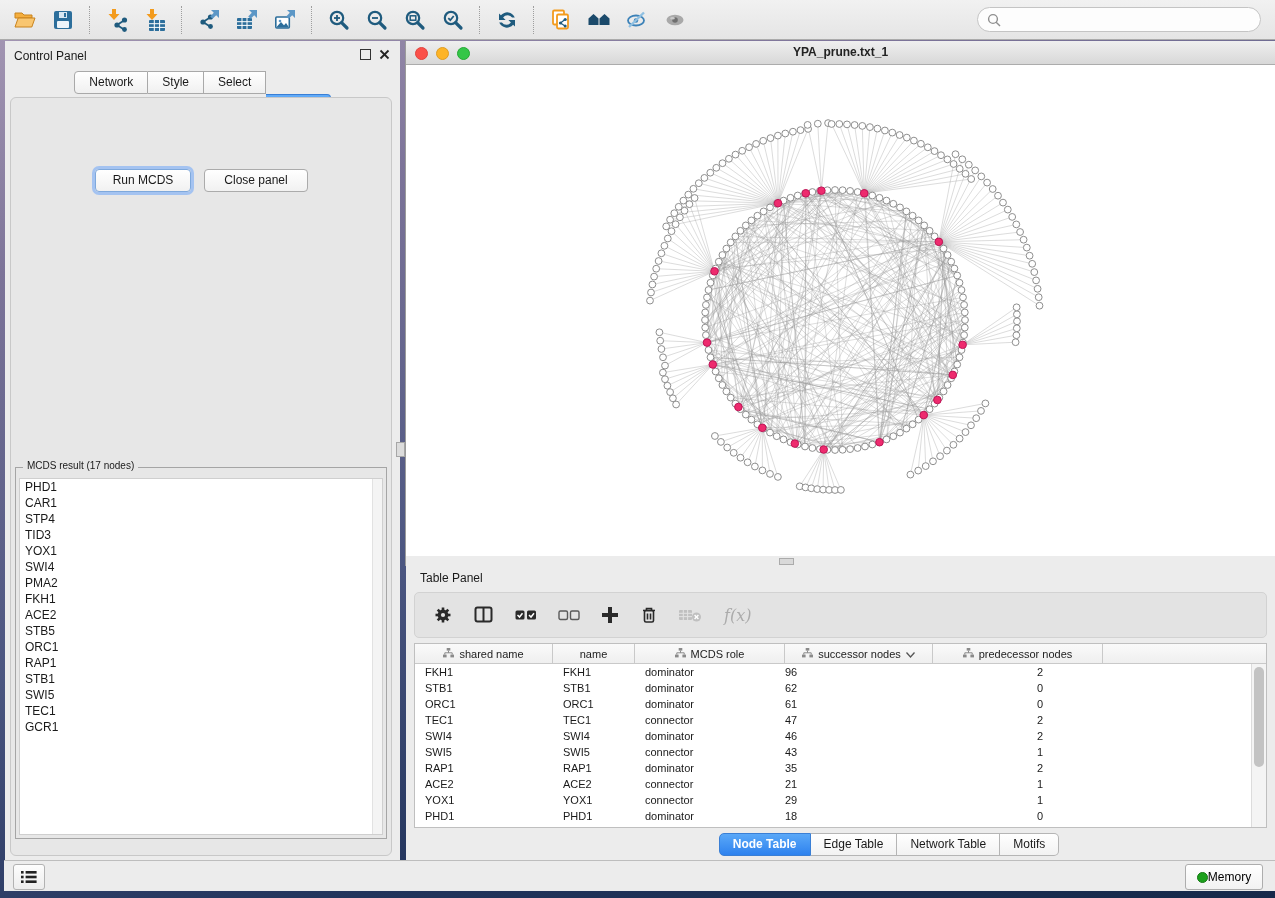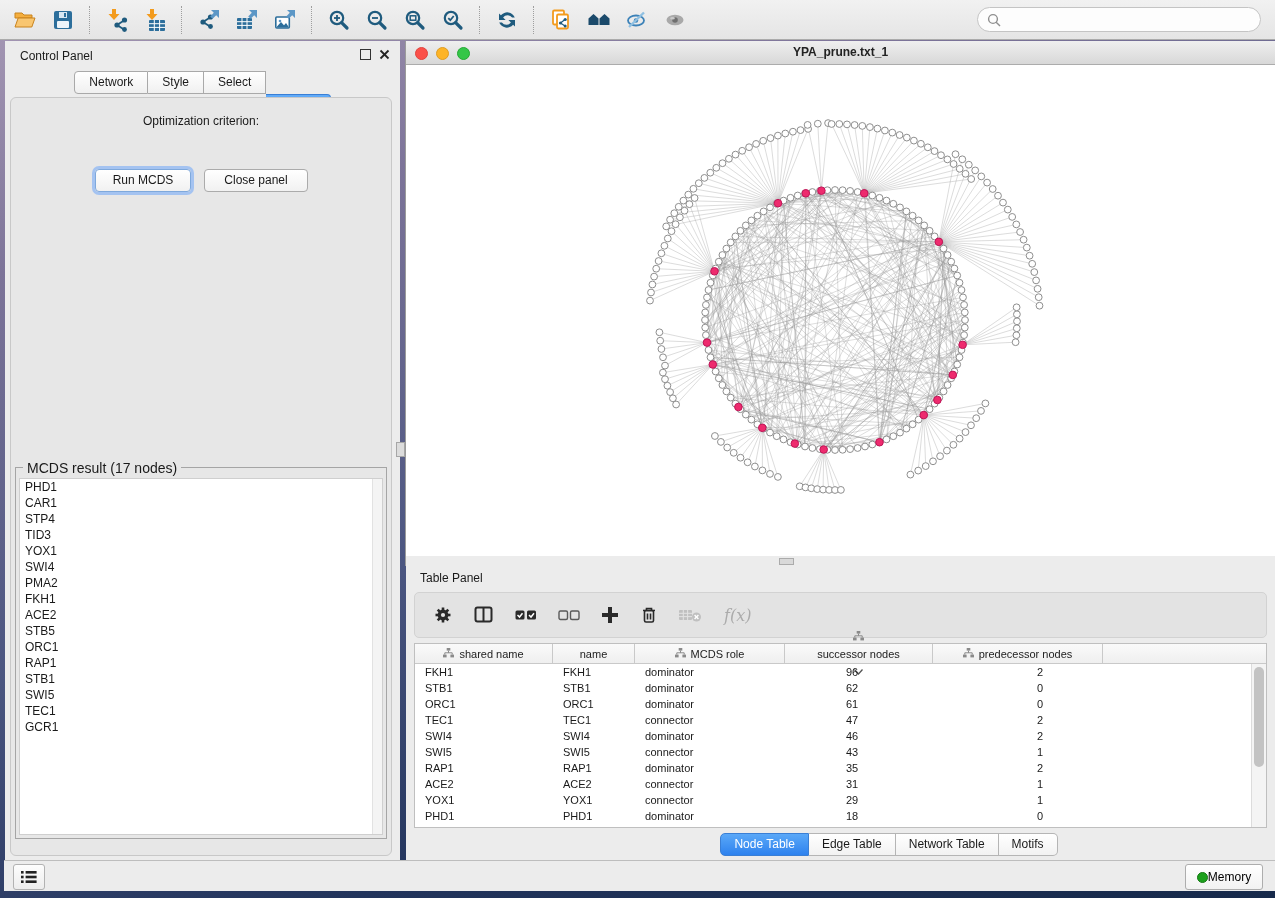--- a/index.html
+++ b/index.html
@@ -13,21 +13,21 @@
            border-bottom:1px solid #ABABAB;display:flex;align-items:center;padding-left:6px;box-sizing:border-box;}
   .tbtn{width:38px;height:34px;display:flex;align-items:center;justify-content:center;border-radius:4px;}
   .tsep{width:1px;height:28px;border-left:1px dotted #9E9E9E;margin:0 7px;}
   .tspacer{flex:1;}
   .searchbox{width:284px;height:25px;border:1px solid #C4C4C4;border-radius:13px;background:#FDFDFD;
              display:flex;align-items:center;margin-right:14px;padding-left:9px;box-sizing:border-box;}
   .searchbox input{border:0;outline:0;background:transparent;font:12px "Liberation Sans",sans-serif;width:230px;margin-left:6px;}
 
   
   .cp{left:5px;top:41px;width:395px;height:819px;background:#ECECEC;font-size:12px;color:#1a1a1a;}
-  .cp-title{position:absolute;left:15px;top:8px;}
+  .cp-title{position:absolute;left:9px;top:8px;}
   .winbtns{position:absolute;display:flex;gap:8px;align-items:center;}
   .cp .winbtns{right:10px;top:8px;}
   .float-ico{width:9px;height:9px;border:1.5px solid #333;display:inline-block;}
   .tabsrow{position:absolute;left:0;right:0;top:30px;display:flex;justify-content:center;}
   .ctab{height:21px;line-height:21px;padding:0 14px;background:linear-gradient(#FFFFFF,#F0F0F0);
         border:1px solid #A9A9A9;border-left-width:0;font-size:12px;}
   .ctab:first-child{border-left-width:1px;border-radius:4px 0 0 4px;}
   .ctab:last-child{border-radius:0 4px 4px 0;margin-top:23px;}
   .ctab.sel{background:linear-gradient(#62ACF8,#2E82EE);color:#fff;border-color:#3A7FD5;}
   .cp-body{position:absolute;left:5px;top:56px;width:380px;height:757px;background:#E7E7E7;
@@ -38,21 +38,21 @@
   .dropdown .dval{flex:1;padding-left:9px;font-size:12px;white-space:nowrap;}
   .stepper{width:19px;height:19px;margin-right:1px;border-radius:4px;background:linear-gradient(#6FB1F8,#2F7FE8);
            display:flex;flex-direction:column;align-items:center;justify-content:center;gap:2px;}
   .stepper i{width:0;height:0;border-left:4px solid transparent;border-right:4px solid transparent;display:block;}
   .stepper .up{border-bottom:4px solid #fff;}
   .stepper .dn{border-top:4px solid #fff;}
   .btn{position:absolute;height:23px;background:linear-gradient(#FFFFFF,#F1F1F1);border:1px solid #ABABAB;
        border-radius:4px;font:12px "Liberation Sans",sans-serif;text-align:center;line-height:21px;box-sizing:border-box;}
   .btn.focusring{border-color:#7FA9DC;box-shadow:0 0 0 3px rgba(110,165,250,.55);}
   .fieldset{position:absolute;left:4px;top:369px;width:370px;height:370px;border:1px solid #A5A5A5;}
-  .legend{position:absolute;top:-8px;left:7px;background:#E7E7E7;padding:0 4px;font-size:14px;}
+  .legend{position:absolute;top:-8px;left:7px;background:#E7E7E7;padding:0 4px;font-size:10px;}
   .mcdslist{position:absolute;left:3px;right:3px;top:10px;bottom:3px;background:#fff;border:1px solid #CFCFCF;overflow:hidden;}
   .mcdslist .track{position:absolute;right:0;top:0;bottom:0;width:9px;background:#F4F4F4;border-left:1px solid #E2E2E2;}
   .mitem{height:16px;line-height:16px;padding-left:5px;font-size:12px;}
 
   
   .nettitle{left:406px;top:41px;width:869px;height:24px;background:linear-gradient(#EFEFEF,#D8D8D8);
             border-bottom:1px solid #ACACAC;box-sizing:border-box;}
   .lights{position:absolute;left:9px;top:6px;display:flex;gap:8px;}
   .light{width:13px;height:13px;border-radius:50%;}
   .net-title-text{position:absolute;left:0;right:0;top:4px;text-align:center;font-size:12px;font-weight:700;color:#222;}
@@ -72,29 +72,29 @@
   .fx{font:italic 16px "DejaVu Serif",serif;color:#ABABAB;}
   .ntable{position:absolute;left:8px;top:77px;width:853px;height:185px;background:#fff;border:1px solid #BFBFBF;box-sizing:border-box;}
   .thead{display:flex;height:20px;background:linear-gradient(#FAFAFA,#EFEFEF);border-bottom:1px solid #C9C9C9;box-sizing:border-box;}
   .th{display:flex;align-items:center;justify-content:center;gap:5px;border-right:1px solid #C9C9C9;
       font-size:11px;color:#222;box-sizing:border-box;}
   .trow{display:flex;height:16px;}
   .tcell{font-size:11px;line-height:16px;box-sizing:border-box;white-space:nowrap;overflow:hidden;}
   .c0{width:138px;padding-left:10px;}
   .c1{width:82px;padding-left:10px;}
   .c2{width:150px;padding-left:10px;}
-  .c3{width:148px;text-align:center;padding-right:14px;}
+  .c3{width:148px;text-align:left;padding-right:14px;}
   .c4{width:170px;text-align:right;padding-right:60px;}
-  .h0{width:138px;} .h1{width:82px;} .h2{width:150px;} .h3{width:148px;flex-direction:column;} .h4{width:170px;} .hfill{flex:1;border-right:none;}
+  .h0{width:138px;} .h1{width:82px;} .h2{width:150px;} .h3{width:148px;} .h4{width:170px;} .hfill{flex:1;border-right:none;}
   .vscroll{position:absolute;right:0;top:20px;bottom:0;width:14px;background:#F4F4F4;border-left:1px solid #DCDCDC;}
   .vthumb{position:absolute;left:2px;right:2px;top:3px;height:100px;background:#C3C3C3;border-radius:5px;}
   .tp-tabs{position:absolute;left:0;right:0;top:267px;display:flex;justify-content:center;}
   .ttab{height:21px;line-height:21px;padding:0 13px;background:linear-gradient(#FFFFFF,#F2F2F2);
         border:1px solid #B5B5B5;border-left-width:0;font-size:12px;}
-  .ttab:first-child{border-left-width:1px;border-radius:5px 0 0 5px;}
+  .ttab:first-child{border-left-width:1px;border-radius:5px 0 0 5px;font-weight:bold;}
   .ttab:last-child{border-radius:0 5px 5px 0;}
   .ttab.sel{background:linear-gradient(#5AA8F8,#2E82EE);color:#fff;border-color:#3A7FD5;}
 
   
   .statusbar{left:4px;top:860px;width:1271px;height:31px;background:#ECECEC;border-top:1px solid #BDBDBD;box-sizing:border-box;}
   .listbtn{position:absolute;left:9px;top:3px;width:30px;height:24px;background:linear-gradient(#FDFDFD,#EDEDED);
            border:1px solid #B2B2B2;border-radius:3px;display:flex;align-items:center;justify-content:center;}
   .membtn{position:absolute;right:12px;top:3px;width:76px;height:24px;background:linear-gradient(#FFFFFF,#F2F2F2);
           border:1px solid #ADADAD;border-radius:3px;display:flex;align-items:center;justify-content:center;font-size:12px;}
   .memdot{width:11px;height:11px;border-radius:50%;background:#1CA01C;border:1px solid #147814;box-sizing:border-box;}
@@ -279,21 +279,20 @@
           </g>
         </svg>
     </div>
     <div class="tabsrow">
         <span class="ctab">Network</span>
         <span class="ctab">Style</span>
         <span class="ctab">Select</span>
         <span class="ctab sel">MCDS</span>
       </div>
     <div class="cp-body">
-      <div class="optlabel">Optimization criterion:</div>
       <div class="btn focusring" style="left:84px;top:71px;width:96px;">Run MCDS</div>
       <div class="btn" style="left:193px;top:71px;width:104px;">Close panel</div>
       <div class="fieldset">
         <span class="legend">MCDS result (17 nodes)</span>
         <div class="mcdslist">
           <div>
               <div class="mitem">PHD1</div>
               <div class="mitem">CAR1</div>
               <div class="mitem">STP4</div>
               <div class="mitem">TID3</div>
@@ -1247,21 +1246,21 @@
             <div class="tcell c0">RAP1</div>
             <div class="tcell c1">RAP1</div>
             <div class="tcell c2">dominator</div>
             <div class="tcell c3">35</div>
             <div class="tcell c4">2</div>
           </div>
           <div class="trow">
             <div class="tcell c0">ACE2</div>
             <div class="tcell c1">ACE2</div>
             <div class="tcell c2">connector</div>
-            <div class="tcell c3">31</div>
+            <div class="tcell c3">21</div>
             <div class="tcell c4">1</div>
           </div>
           <div class="trow">
             <div class="tcell c0">YOX1</div>
             <div class="tcell c1">YOX1</div>
             <div class="tcell c2">connector</div>
             <div class="tcell c3">29</div>
             <div class="tcell c4">1</div>
           </div>
           <div class="trow">

